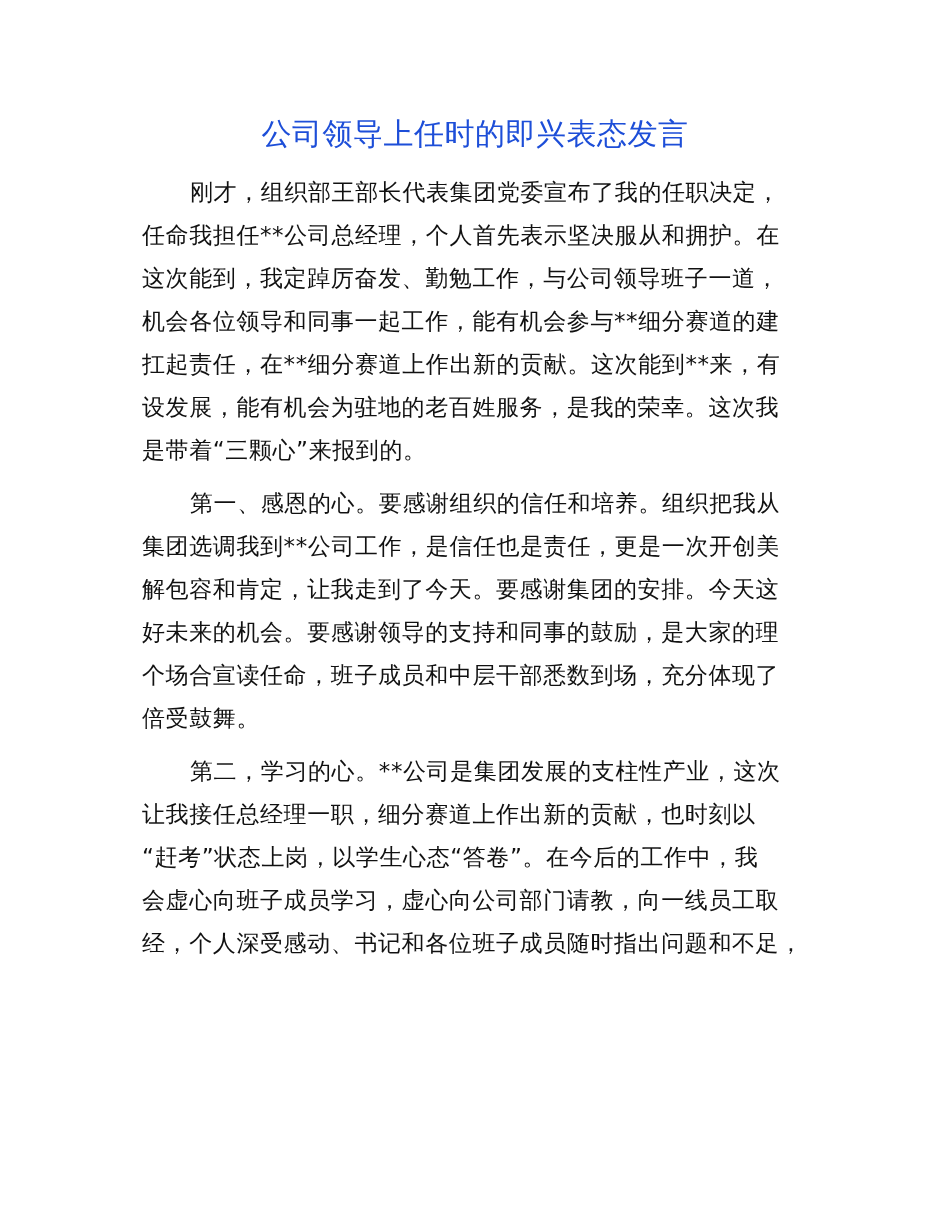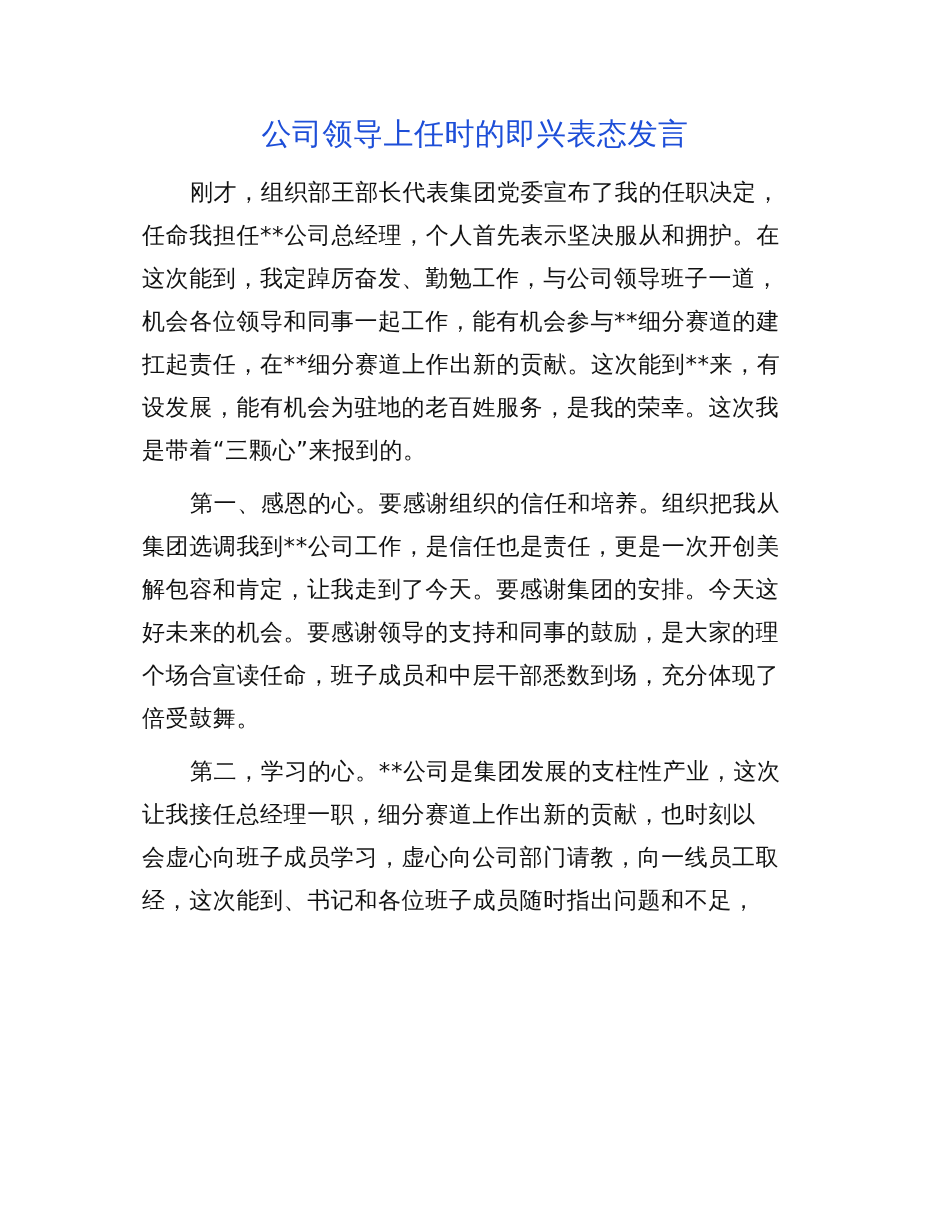--- a/index.html
+++ b/index.html
@@ -36,17 +36,18 @@
       <span class="line">集团选调我到**公司工作，是信任也是责任，更是一次开创美</span>
       <span class="line">解包容和肯定，让我走到了今天。要感谢集团的安排。今天这</span>
       <span class="line">好未来的机会。要感谢领导的支持和同事的鼓励，是大家的理</span>
       <span class="line">个场合宣读任命，班子成员和中层干部悉数到场，充分体现了</span>
       <span class="line">倍受鼓舞。</span>
     </div>
     <div class="para-gap"></div>
     <div>
       <span class="line indent">第二，学习的心。**公司是集团发展的支柱性产业，这次</span>
       <span class="line">让我接任总经理一职，细分赛道上作出新的贡献，也时刻以</span>
+      <span class="line">“赶考”状态上岗，以学生心态“答卷”。在今后的工作中，我</span>
       <span class="line">会虚心向班子成员学习，虚心向公司部门请教，向一线员工取</span>
-      <span class="line">经，这次能到、书记和各位班子成员随时指出问题和不足，</span>
+      <span class="line">经，个人深受感动、书记和各位班子成员随时指出问题和不足，</span>
     </div>
   </div>
 </div>
 
 </body></html>

